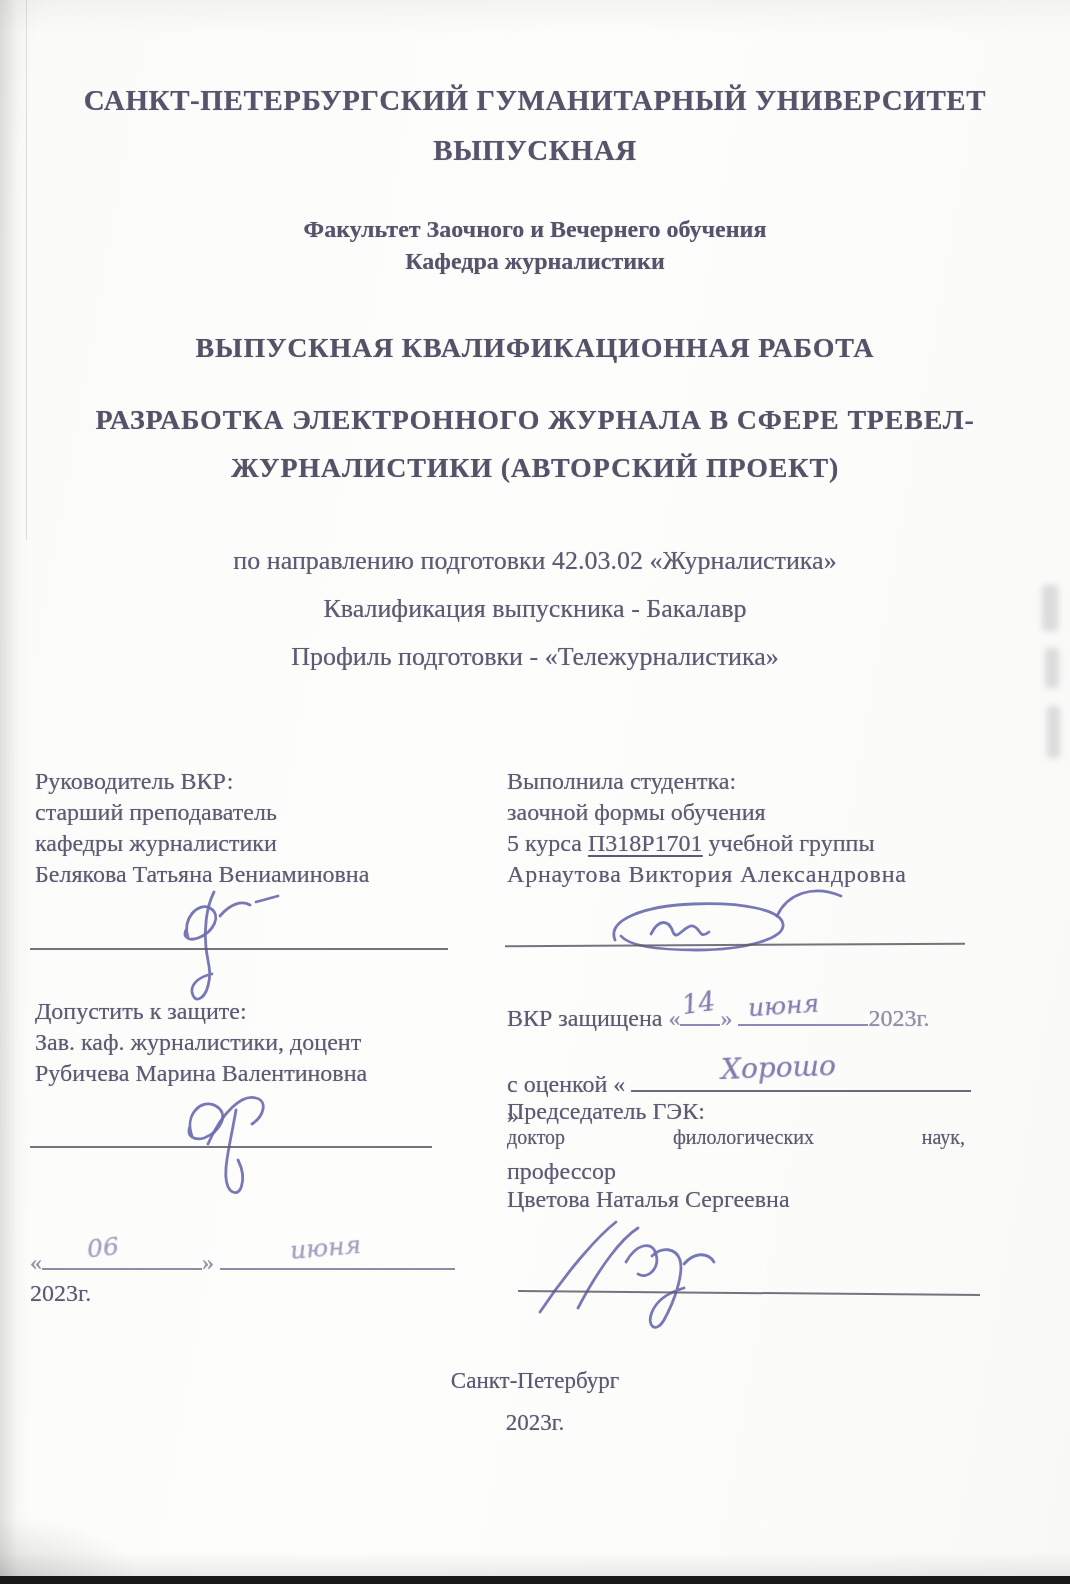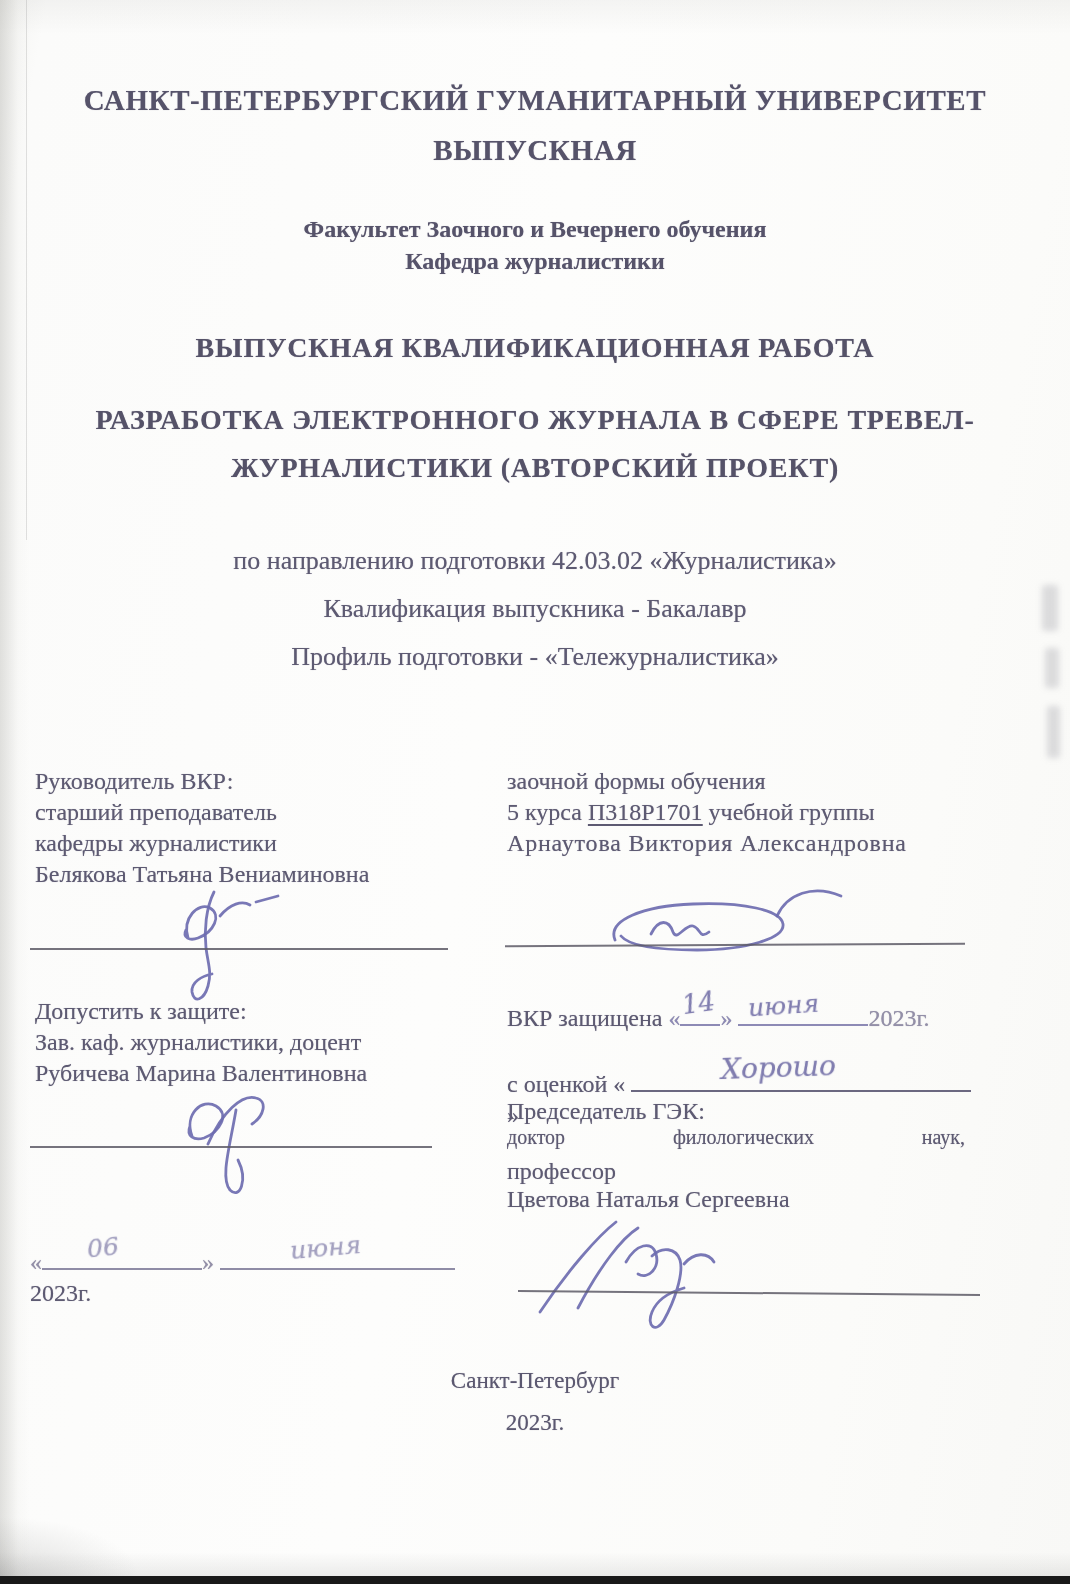--- a/index.html
+++ b/index.html
@@ -72,20 +72,21 @@
   <div class="txt center mid" style="top:642px;">Профиль подготовки - «Тележурналистика»</div>
 
   <div class="txt body-block" style="top:766px;left:35px;width:450px;">
     <div>Руководитель ВКР:</div>
     <div>старший преподаватель</div>
     <div>кафедры журналистики</div>
     <div>Белякова Татьяна Вениаминовна</div>
   </div>
 
   <div class="txt body-block" style="top:766px;left:507px;width:460px;">
+    <div>Выполнила студентка:</div>
     <div>заочной формы обучения</div>
     <div><span>5 курса </span><span class="underlined">П318Р1701</span><span> учебной группы</span></div>
     <div style="letter-spacing:0.8px;">Арнаутова Виктория Александровна</div>
   </div>
 
   <svg class="sig" style="left:150px;top:872px;" width="200" height="140" viewBox="0 0 200 140">
     <path d="M38,66 C32,46 48,30 60,36 C72,43 64,60 48,66 C40,69 32,66 36,58"></path>
     <path d="M64,20 C56,36 54,58 56,76 C58,92 62,100 58,114 C54,128 44,132 42,120 C41,110 52,104 62,102"></path>
     <path d="M70,44 C80,32 92,28 100,33"></path>
     <path d="M106,30 L128,24"></path>

